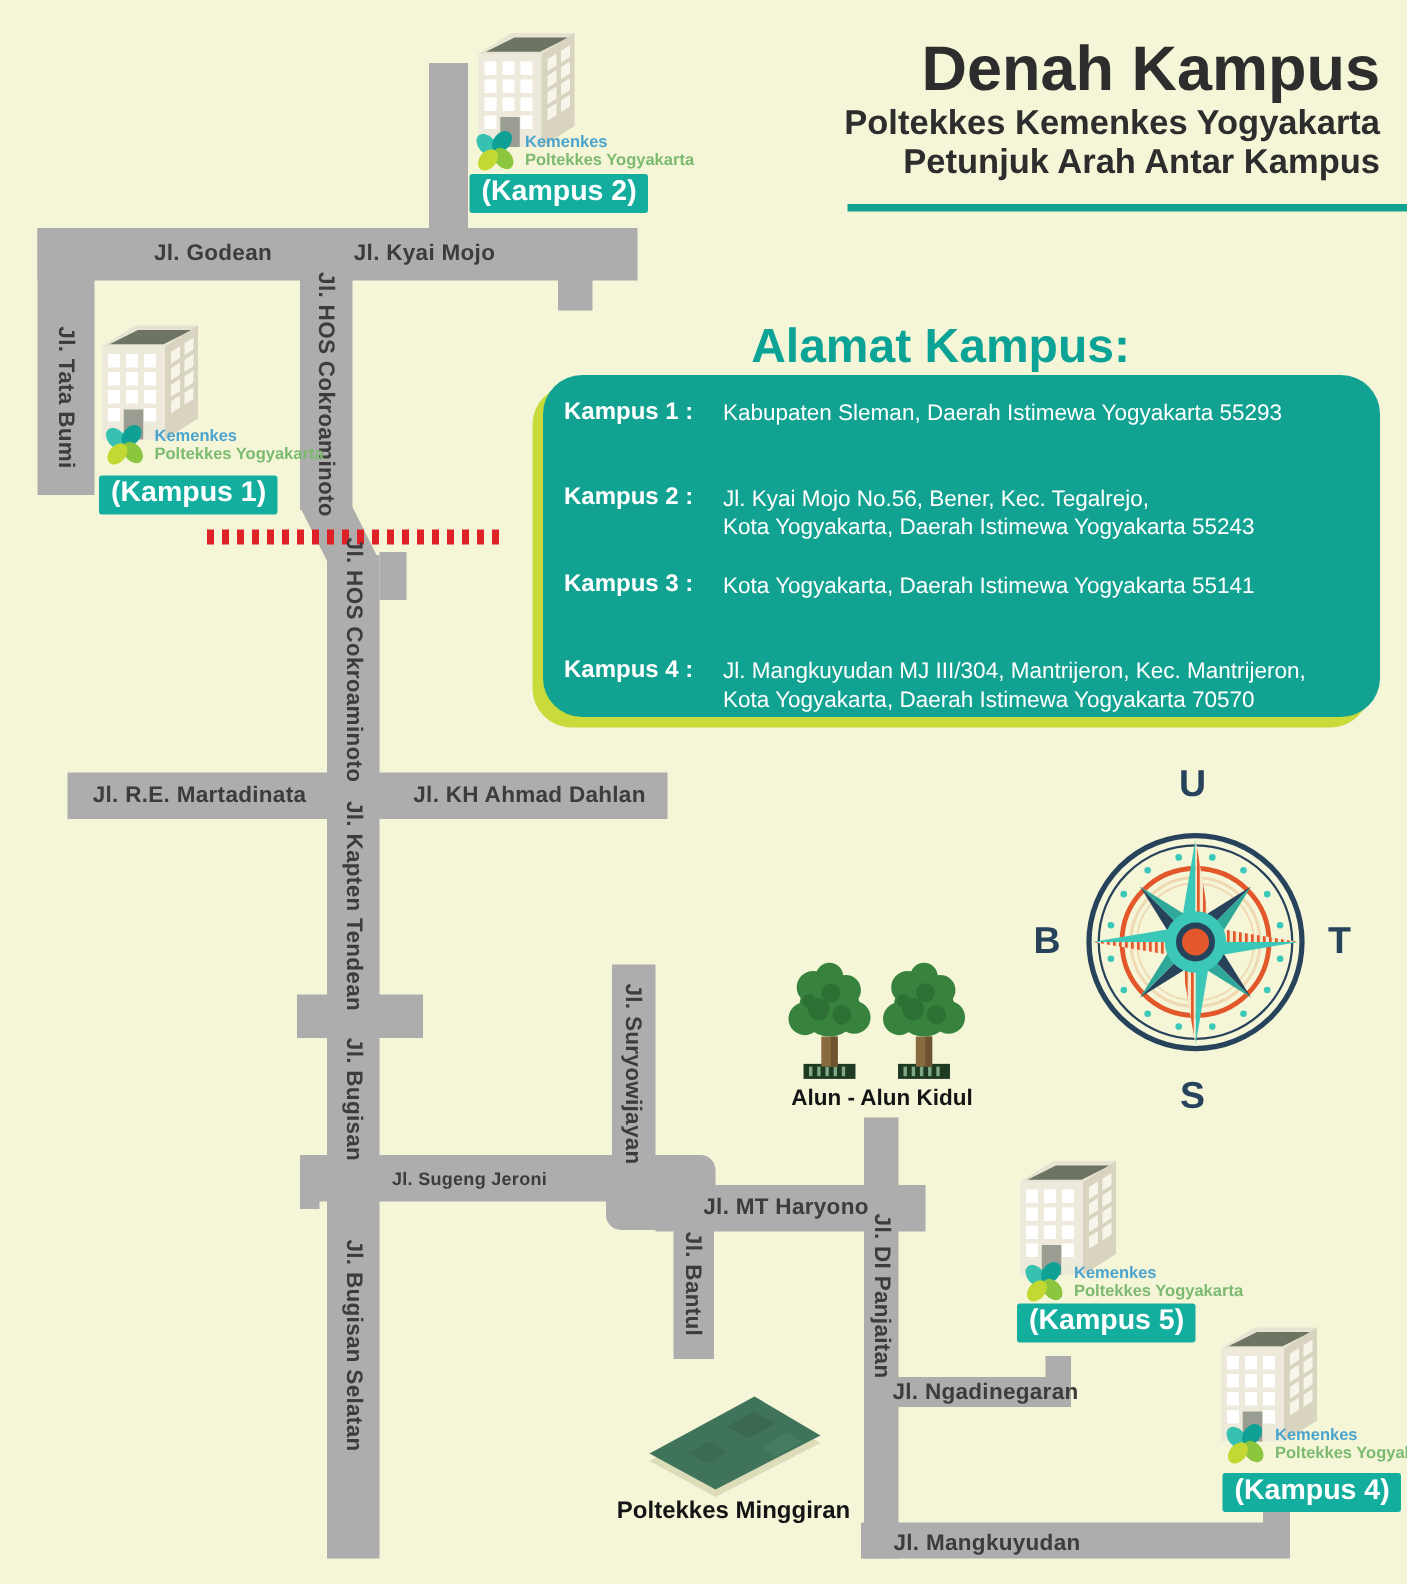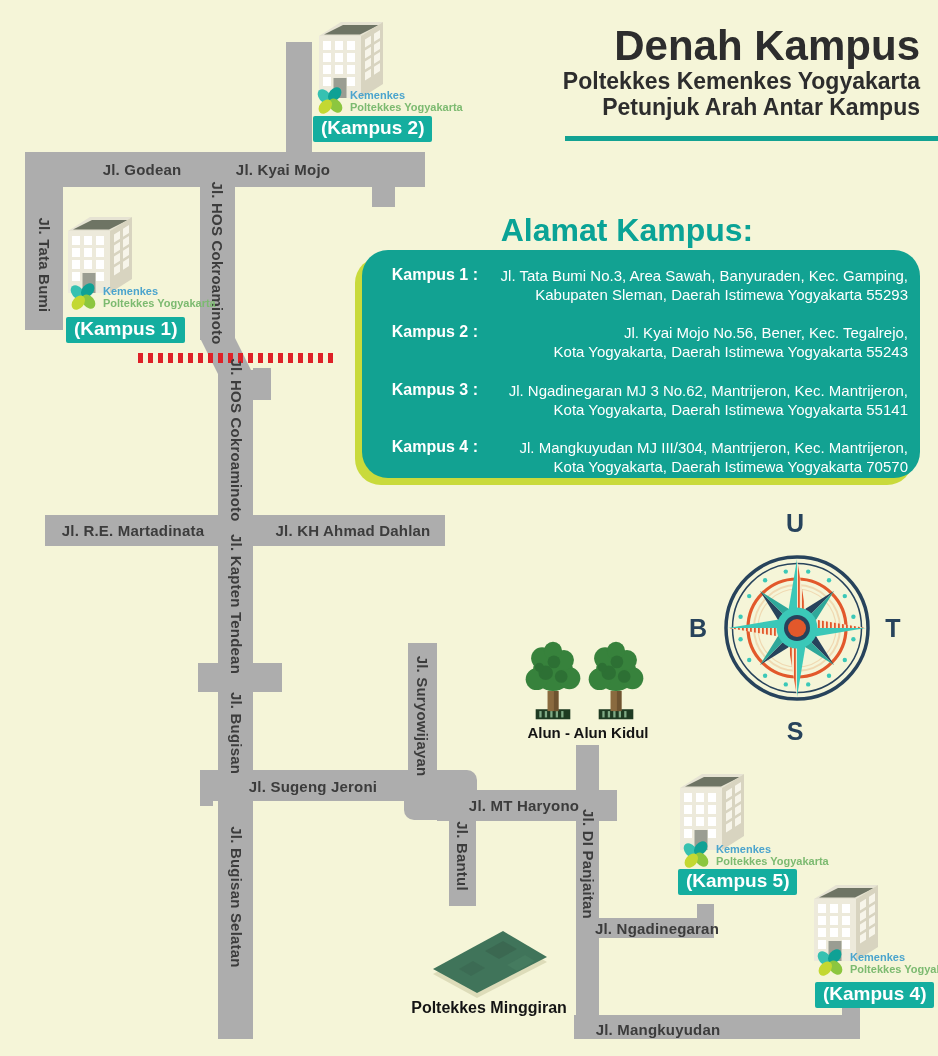--- a/index.html
+++ b/index.html
@@ -6,31 +6,31 @@
   #canvas{
     position:relative;width:938px;height:1056px;overflow:hidden;
     background:#F5F5D8;
     font-family:"Liberation Sans","DejaVu Sans",sans-serif;
   }
   
   .st{position:absolute;background:#ADADAD;}
   .st-label{position:absolute;transform:translate(-50%,-50%);
     font-weight:bold;font-size:15px;color:#3C3C3C;white-space:nowrap;letter-spacing:.2px;}
   .st-label.vert{writing-mode:vertical-rl;}
-  .st-label.big{font-size:15px;text-align:right;}
+  .st-label.big{font-size:12px;text-align:right;}
   
   .header{position:absolute;right:18px;top:24px;text-align:right;color:#2D2D2D;}
   .header .t1{font-size:42px;font-weight:bold;line-height:44px;}
   .header .t2{font-size:23px;font-weight:bold;line-height:26px;}
   .underline{position:absolute;left:565px;top:136px;width:373px;height:5px;background:#12A292;}
   
   .addr-heading{position:absolute;left:348px;top:212px;width:558px;text-align:center;
     color:#0AA396;font-size:32px;font-weight:bold;}
   .panel{position:absolute;left:362px;top:250px;width:558px;height:228px;
-    background:#12A292;border-radius:26px;box-shadow:-7px 7px 0 #C9DA3B;color:#fff;text-align:right;}
+    background:#12A292;border-radius:26px;box-shadow:-7px 7px 0 #C9DA3B;color:#fff;}
   .addr-row{position:absolute;left:0;right:0;}
   .addr-label{position:absolute;left:14px;top:0;width:102px;font-size:16px;font-weight:bold;}
   .addr-text{position:absolute;left:120px;right:12px;top:0;font-size:15px;line-height:19px;}
   
   .bld{position:absolute;}
   .logo{position:absolute;display:flex;align-items:center;gap:5px;}
   .logo-text{font-size:11px;font-weight:bold;line-height:12.5px;white-space:nowrap;}
   .logo-l1{color:#4BA4CD;}
   .logo-l2{color:#7CBA70;}
   .campus-box{position:absolute;background:#14AE9F;color:#fff;font-weight:bold;
@@ -165,35 +165,33 @@
     <div class="t2">Poltekkes Kemenkes Yogyakarta</div>
     <div class="t2">Petunjuk Arah Antar Kampus</div>
   </div>
   <div class="underline"></div>
 
   <div class="addr-heading">Alamat Kampus:</div>
   <div class="panel">
     <div class="addr-row" style="top:16px">
       <div class="addr-label">Kampus 1 :</div>
       <div class="addr-text">
-        <div>Jl. Tata Bumi No.3, Area Sawah, Banyuraden, Kec. Gamping,</div>
         <div>Kabupaten Sleman, Daerah Istimewa Yogyakarta 55293</div>
       </div>
     </div>
     <div class="addr-row" style="top:73px">
       <div class="addr-label">Kampus 2 :</div>
       <div class="addr-text">
         <div>Jl. Kyai Mojo No.56, Bener, Kec. Tegalrejo,</div>
         <div>Kota Yogyakarta, Daerah Istimewa Yogyakarta 55243</div>
       </div>
     </div>
     <div class="addr-row" style="top:131px">
       <div class="addr-label">Kampus 3 :</div>
       <div class="addr-text">
-        <div>Jl. Ngadinegaran MJ 3 No.62, Mantrijeron, Kec. Mantrijeron,</div>
         <div>Kota Yogyakarta, Daerah Istimewa Yogyakarta 55141</div>
       </div>
     </div>
     <div class="addr-row" style="top:188px">
       <div class="addr-label">Kampus 4 :</div>
       <div class="addr-text">
         <div>Jl. Mangkuyudan MJ III/304, Mantrijeron, Kec. Mantrijeron,</div>
         <div>Kota Yogyakarta, Daerah Istimewa Yogyakarta 70570</div>
       </div>
     </div>

